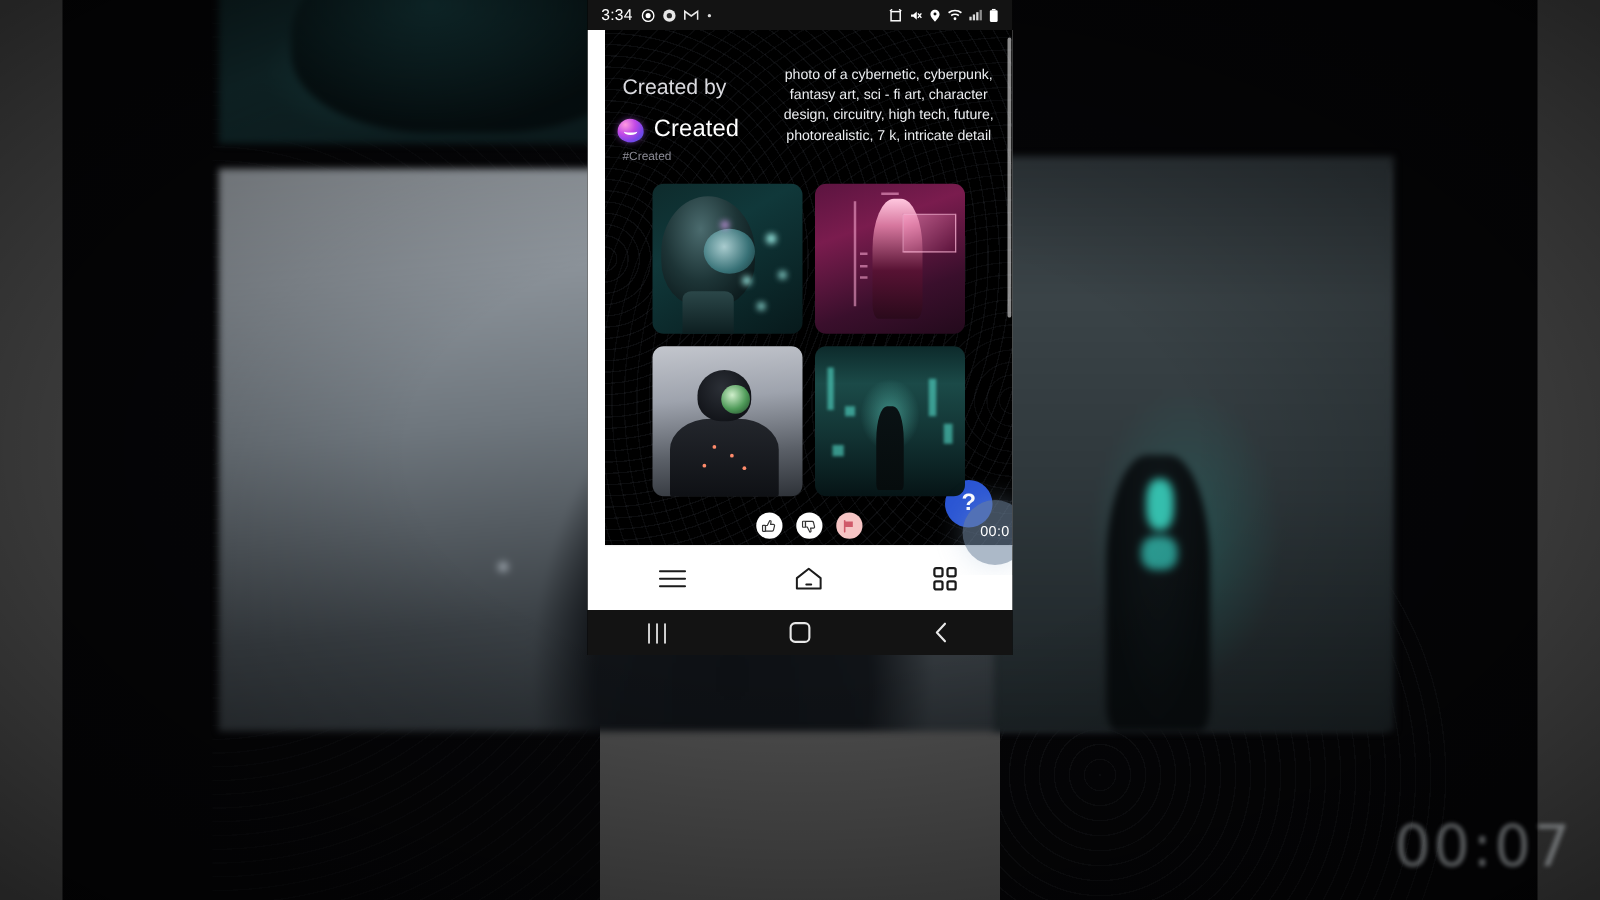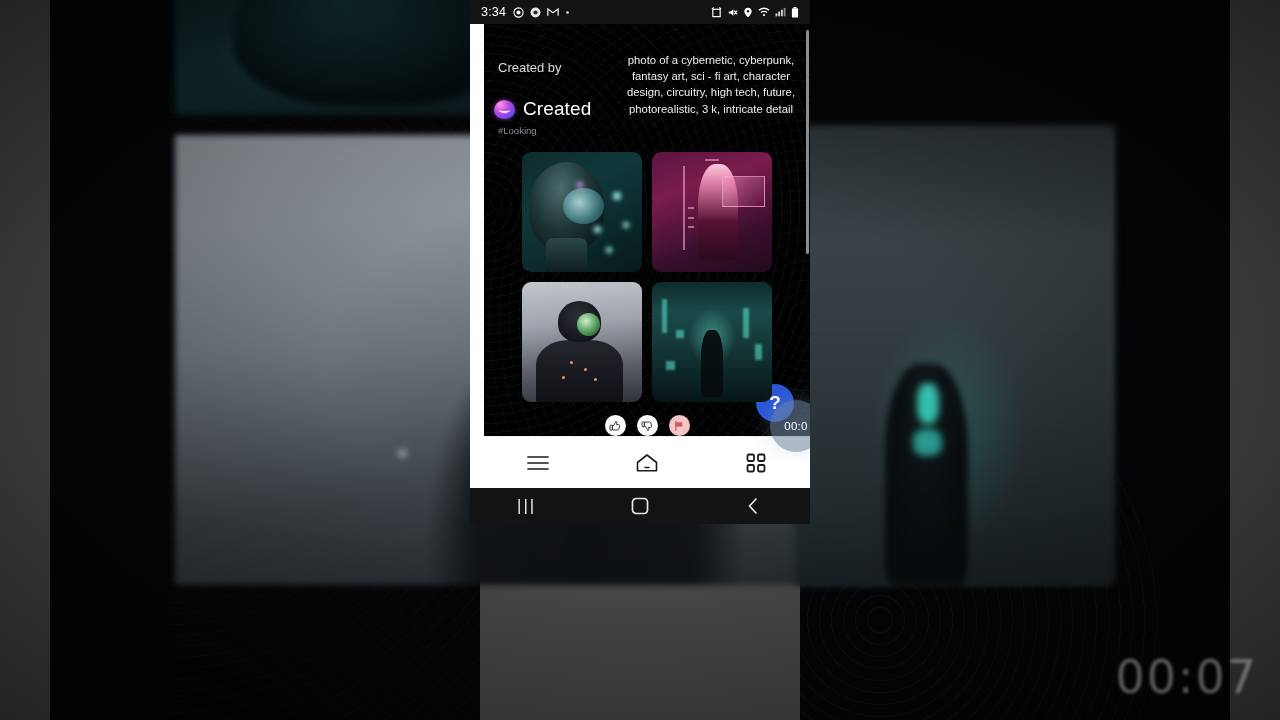--- a/index.html
+++ b/index.html
@@ -120,21 +120,21 @@
         rgba(130,140,160,.09) 0px, rgba(130,140,160,.09) 1px,
         rgba(0,0,0,0) 1px, rgba(0,0,0,0) 9px),
       repeating-radial-gradient(circle at 100% 68%,
         rgba(130,140,160,.07) 0px, rgba(130,140,160,.07) 1px,
         rgba(0,0,0,0) 1px, rgba(0,0,0,0) 10px);
     pointer-events:none;
   }
 
   #card-head { position: relative; display: flex; padding: 28px 6px 0 10px; gap: 6px; z-index: 2; }
   #created-block { width: 118px; padding-top: 8px; }
-  #created-by { color: #d9d9de; font-size: 13px; margin-bottom: 23px; padding-left: 4px; }
+  #created-by { color: #d9d9de; font-size: 17px; margin-bottom: 13px; padding-left: 4px; }
   #jasper-row { display: flex; align-items: center; gap: 8px; }
   #jasper-logo {
     width: 21px; height: 19px; border-radius: 48% 52% 50% 50% / 55% 55% 45% 45%;
     background: radial-gradient(ellipse at 30% 25%, #ff9ae0 0%, #c34ae6 38%, #7b45e8 68%, #3b5ad9 100%);
     position: relative; flex: none;
     box-shadow: 0 0 5px rgba(170,90,230,.55);
   }
   #jasper-smile {
     position: absolute; left: 5px; top: 7px; width: 11px; height: 6px;
     border-bottom: 2.4px solid #fff; border-radius: 0 0 60% 60%;
@@ -340,23 +340,23 @@
 
       <div id="card-head">
         <div id="created-block">
           <div id="created-by">Created by</div>
           <div id="jasper-row">
             <div id="jasper-logo">
               <div id="jasper-smile"></div>
             </div>
             <div id="jasper-name">Created</div>
           </div>
-          <div id="jasper-tag">#Looking</div>
-        </div>
-        <div id="prompt-text">photo of a cybernetic, cyberpunk, fantasy art, sci - fi art, character design, circuitry, high tech, future, photorealistic, 3 k, intricate detail</div>
+          <div id="jasper-tag">#Created</div>
+        </div>
+        <div id="prompt-text">photo of a cybernetic, cyberpunk, fantasy art, sci - fi art, character design, circuitry, high tech, future, photorealistic, 7 k, intricate detail</div>
       </div>
 
       <div id="grid">
 
         <div class="tile t1">
           <div class="head"></div>
           <div class="visor"></div>
           <div class="neck"></div>
           <div class="glow" style="left:76%;top:33%;width:8px;height:8px;"></div>
           <div class="glow" style="left:60%;top:62%;width:7px;height:7px;"></div>

